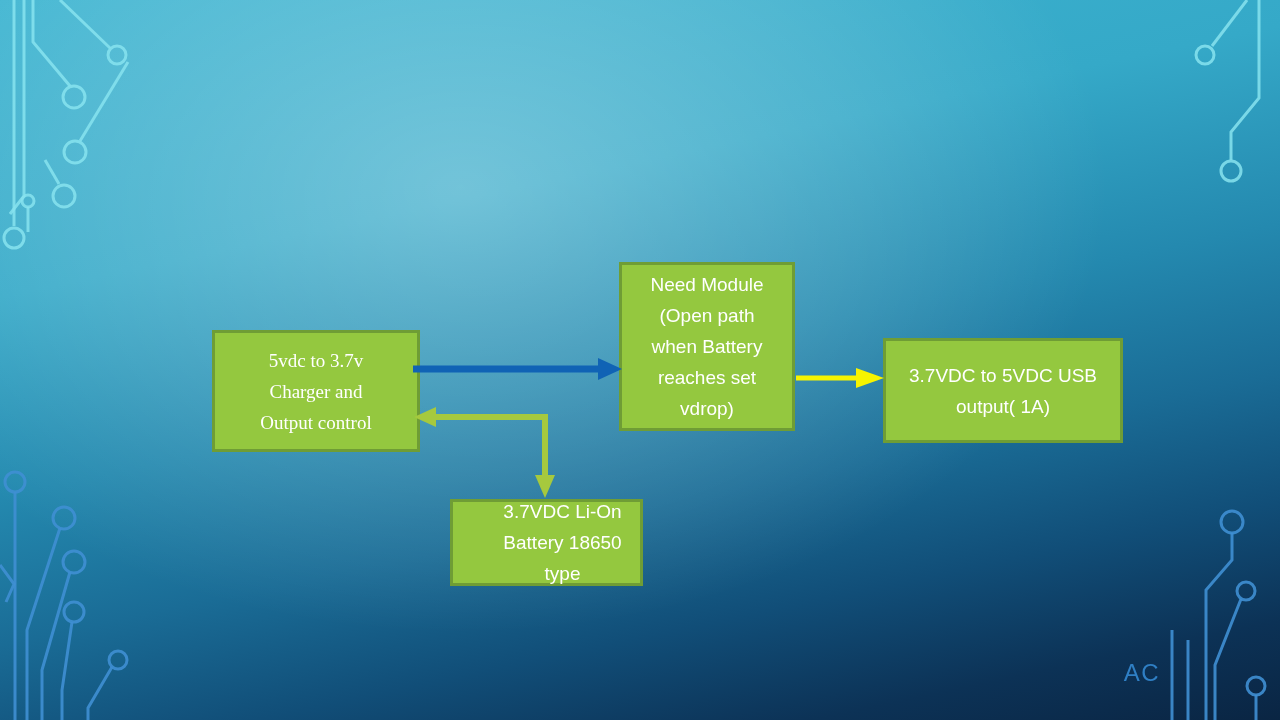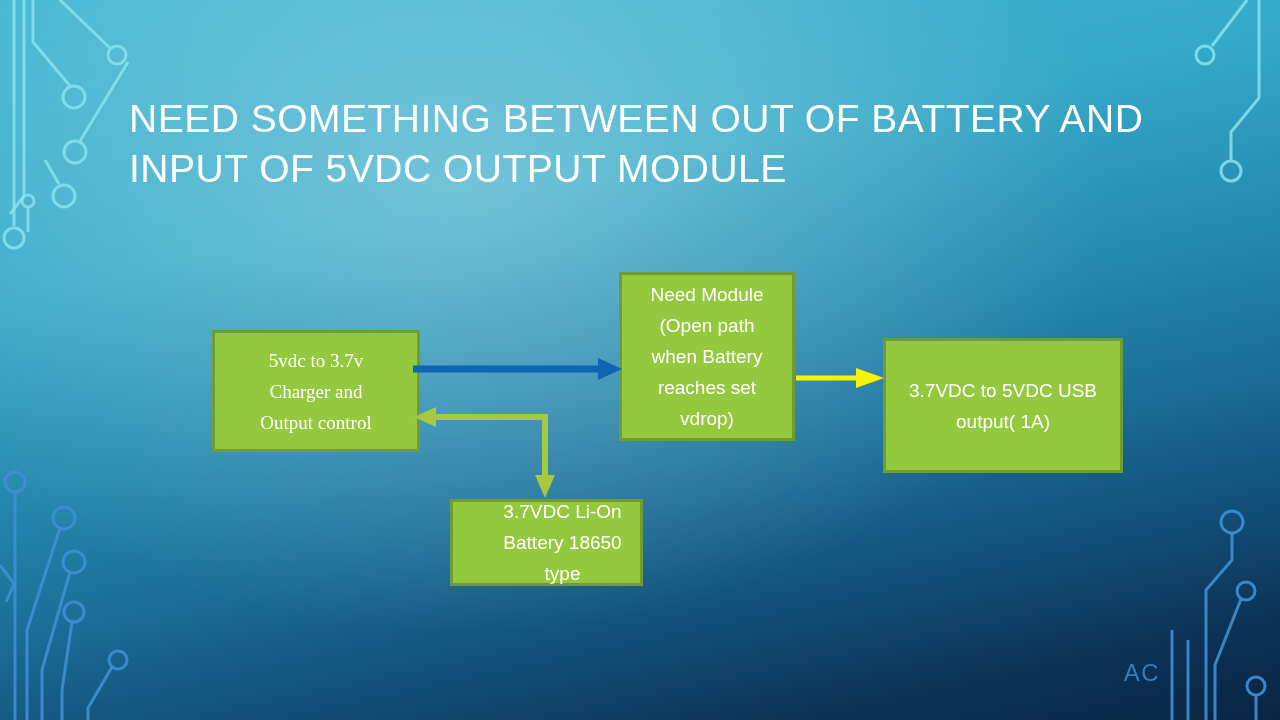--- a/index.html
+++ b/index.html
@@ -22,22 +22,22 @@
   .title .line{display:block;white-space:nowrap;}
 
   .node{
     position:absolute;box-sizing:border-box;
     background:var(--node-fill);border:3px solid var(--node-border);
     color:var(--node-text);
     display:flex;align-items:center;justify-content:center;text-align:center;
     font-size:19px;line-height:31px;white-space:pre-line;
   }
   #node-charger{left:212px;top:330px;width:208px;height:122px;font-family:Liberation Serif, serif;}
-  #node-need-module{left:619px;top:272px;width:176px;height:169px;}
-  #node-usb-output{left:883px;top:338px;width:240px;height:135px;}
+  #node-need-module{left:619px;top:262px;width:176px;height:169px;}
+  #node-usb-output{left:883px;top:338px;width:240px;height:105px;}
   #node-battery{left:450px;top:499px;width:193px;height:87px;padding-left:32px;}
 
   .connectors{position:absolute;left:0;top:0;pointer-events:none;}
   .c-blue{stroke:var(--arrow-blue);}   .h-blue{fill:var(--arrow-blue);}
   .c-yellow{stroke:var(--arrow-yellow);} .h-yellow{fill:var(--arrow-yellow);}
   .c-green{stroke:var(--arrow-green);}  .h-green{fill:var(--arrow-green);}
 
   .footer-initials{
     position:absolute;top:659px;right:120px;
     color:var(--footer-color);font-size:24px;letter-spacing:1.5px;font-weight:400;
@@ -89,24 +89,20 @@
     <circle cx="72" cy="42" r="11"></circle>
       <path d="M72,53 V80 L46,110 V240"></path>
     <circle cx="86" cy="111" r="9"></circle>
       <path d="M81,119 L55,185 V240"></path>
     <circle cx="96" cy="206" r="9"></circle>
       <path d="M96,215 V240"></path>
     <path d="M12,150 V240"></path>
     <path d="M28,160 V240"></path>
   </svg>
 
-  <h1 class="title" style="margin:0;">
-    <span class="line">NEED SOMETHING BETWEEN OUT OF BATTERY AND</span>
-    <span class="line">INPUT OF 5VDC OUTPUT MODULE</span>
-  </h1>
 
   <div class="node" id="node-charger">5vdc to 3.7v
 Charger and
 Output control</div>
 
   <div class="node" id="node-need-module">Need Module
 (Open path
 when Battery
 reaches set
 vdrop)</div>

